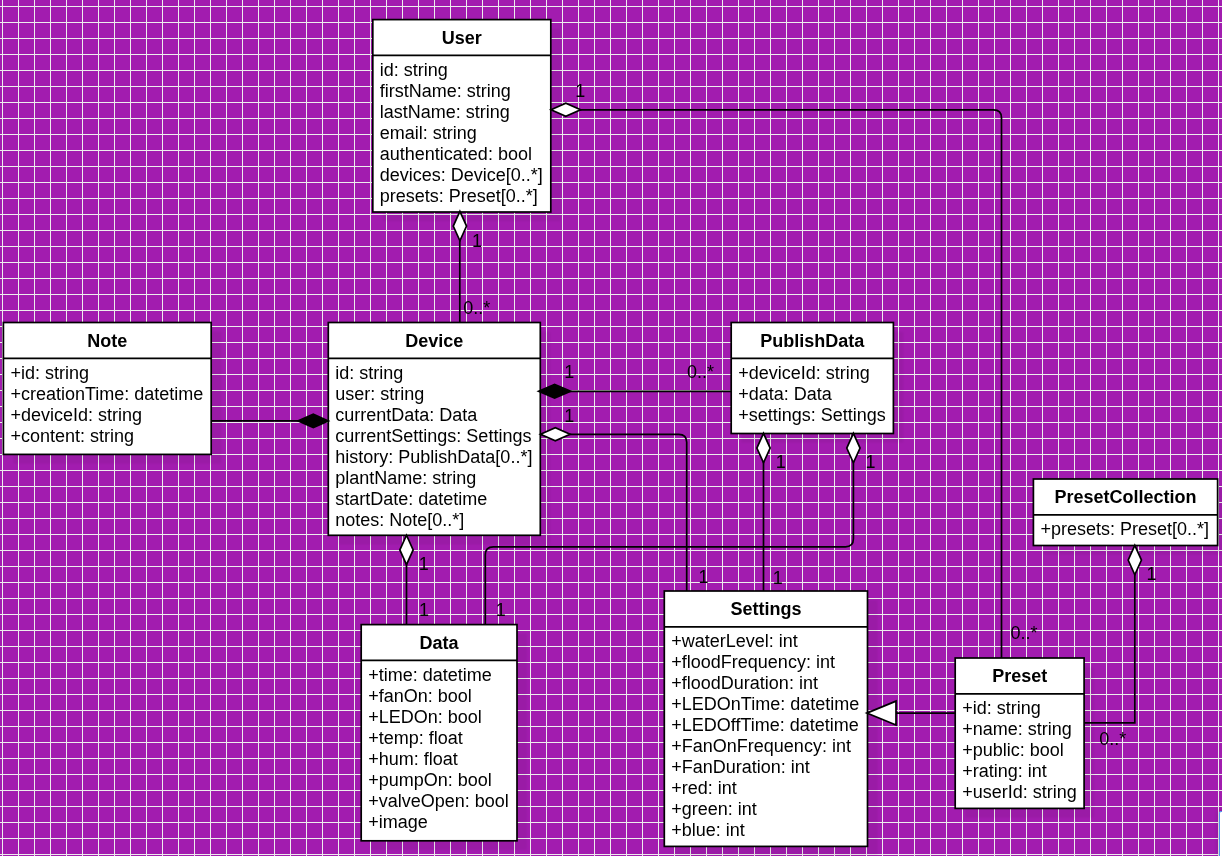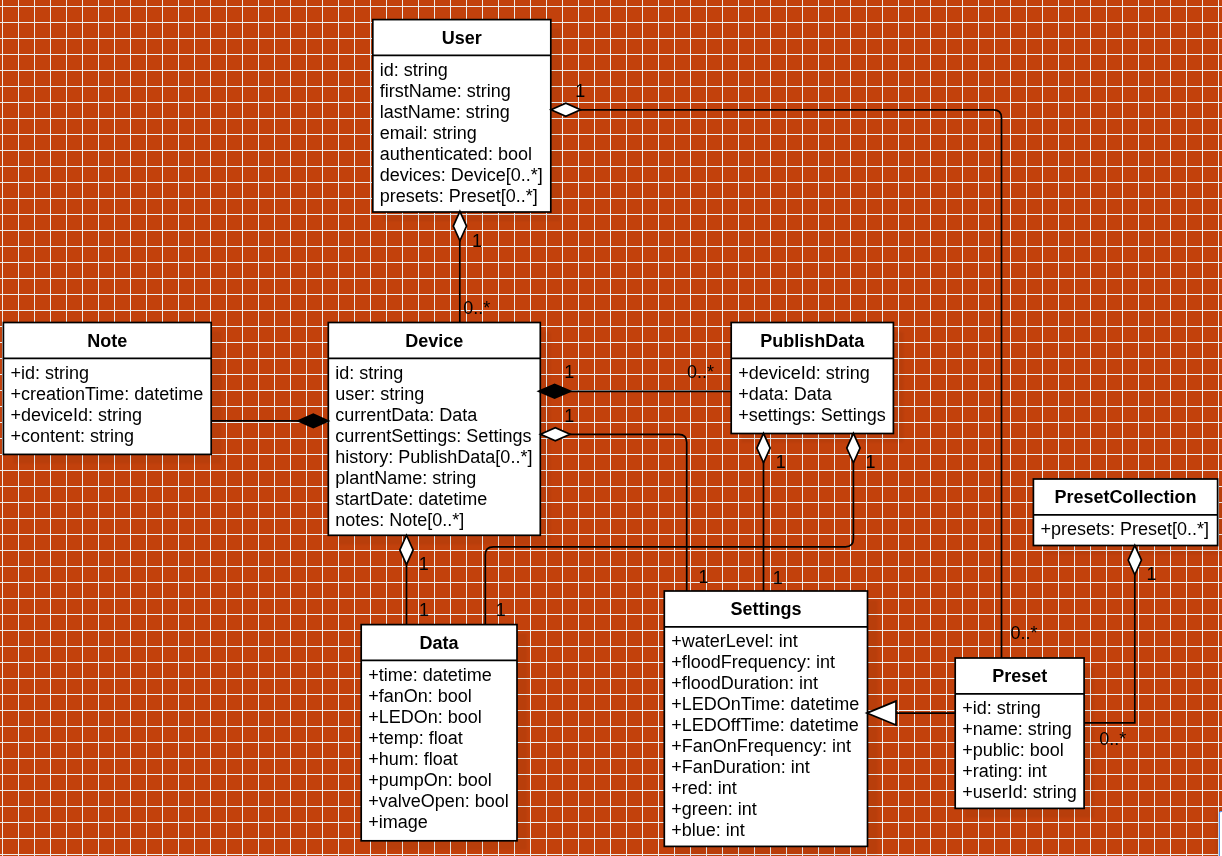--- a/index.html
+++ b/index.html
@@ -1,19 +1,19 @@
 <!DOCTYPE html>
 <html><head>
 <meta charset="utf-8">
 <title>UML Class Diagram</title>
 <style>
   html,body{margin:0;padding:0;}
   body{width:1222px;height:856px;overflow:hidden;background:#ffffff;
        font-family:"Liberation Sans",sans-serif;}
-  #canvas{position:relative;width:1222px;height:856px;background:#c2410c;}
+  #canvas{position:relative;width:1222px;height:856px;background:#a21caf;}
   #grid{position:absolute;left:0;top:0;width:1222px;height:856px;
         background-image:
           linear-gradient(to right, #ededed 1px, transparent 1px),
           linear-gradient(to bottom, #ededed 1px, transparent 1px);
         background-size:16px 16px;
         background-position:2px 6px;}
   svg.layer{position:absolute;left:0;top:0;width:1222px;height:856px;overflow:visible;
             filter:opacity(1);}
   .shadow{fill:#000000;opacity:0.05;}
   .boxbody{fill:#ffffff;stroke:#000000;stroke-width:1.7;}

